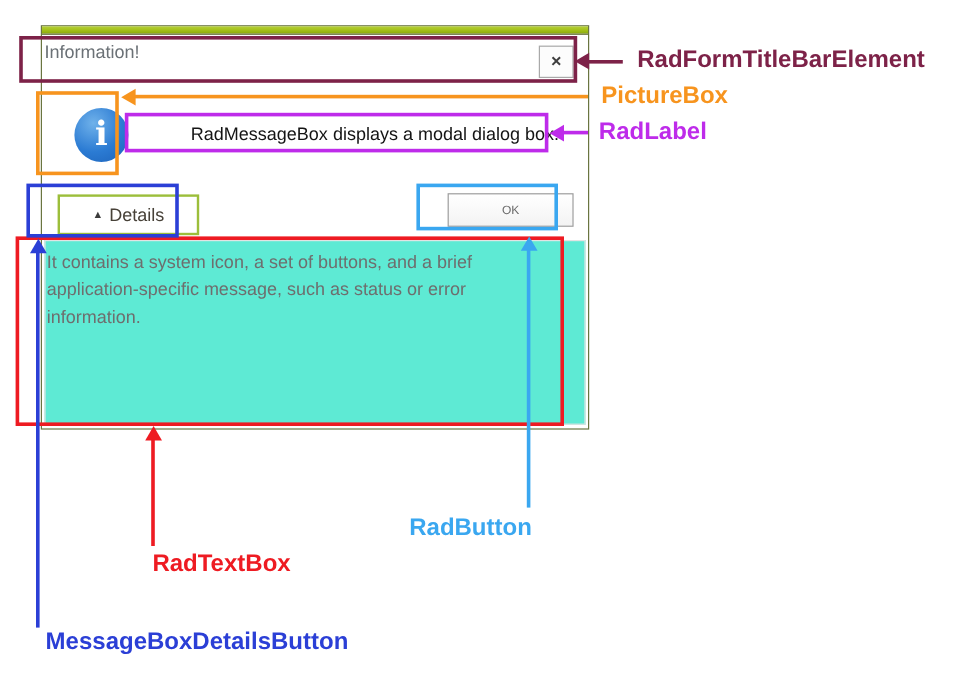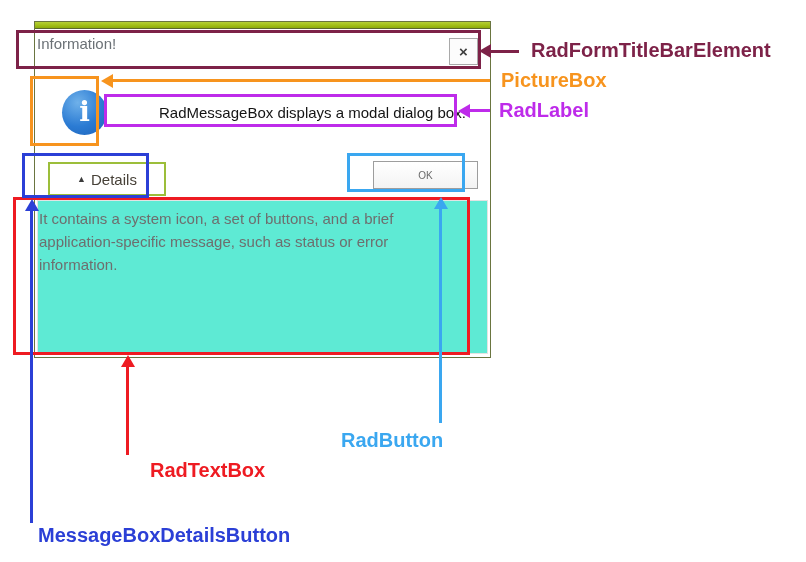--- a/index.html
+++ b/index.html
@@ -69,21 +69,21 @@
   .ar-red-line{left:126px;top:366px;height:89px;background:var(--red);}
   .ar-blue-head{left:25px;top:199px;border-bottom-color:var(--blue);}
   .ar-blue-line{left:30px;top:210px;height:313px;background:var(--blue);}
 
   
   .ann-label{position:absolute;font-size:20px;font-weight:700;white-space:nowrap;}
   .lbl-titlebar{left:531px;top:39px; color:var(--maroon);}
   .lbl-picture {left:501px;top:69px; color:var(--orange);}
   .lbl-label   {left:499px;top:99px; color:var(--purple);}
   .lbl-button  {left:341px;top:429px;color:var(--cyan);}
-  .lbl-textbox {left:150px;top:459px;color:var(--red);}
+  .lbl-textbox {left:127px;top:459px;color:var(--red);}
   .lbl-details {left:38px; top:524px;color:var(--blue);}
 </style>
 </head>
 <body>
 
 <div class="canvas">
 
   <div class="dialog">
     <div class="topstrip"></div>
     <div class="win-title">Information!</div>

